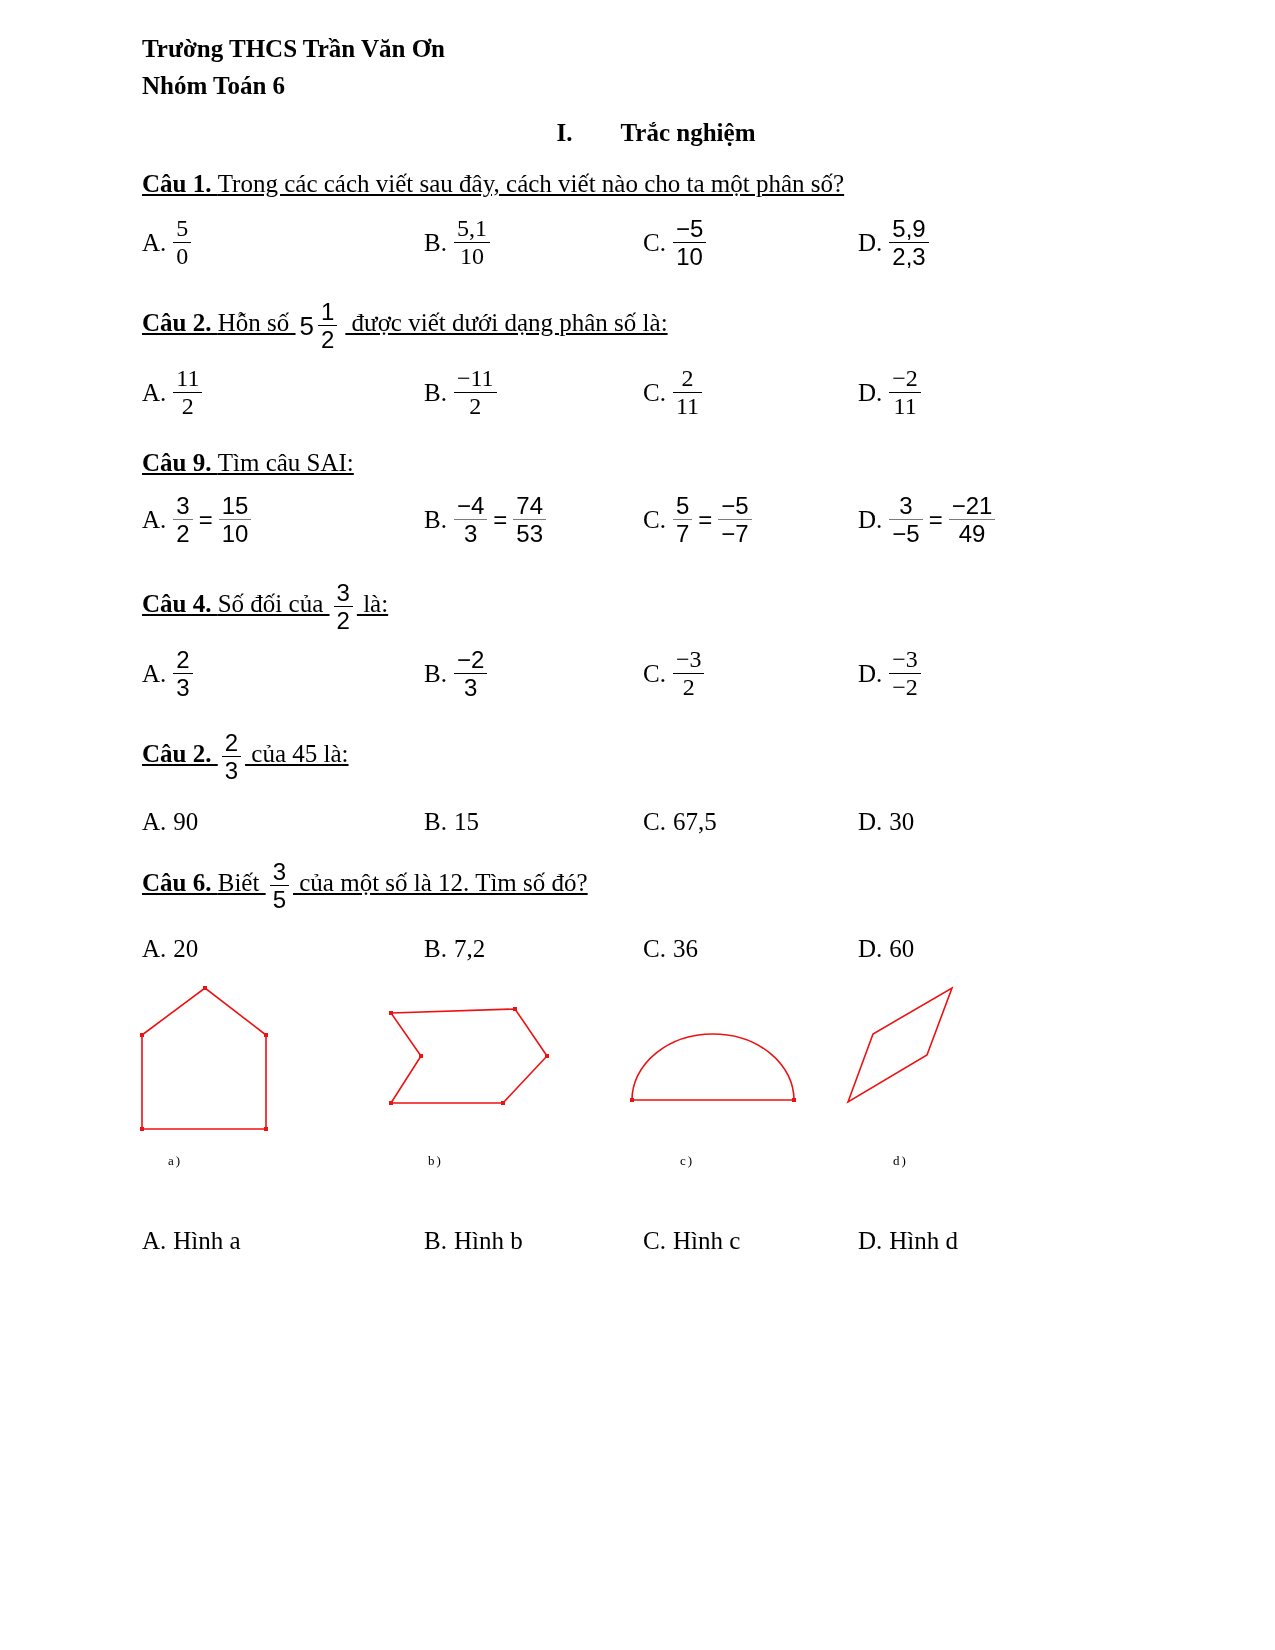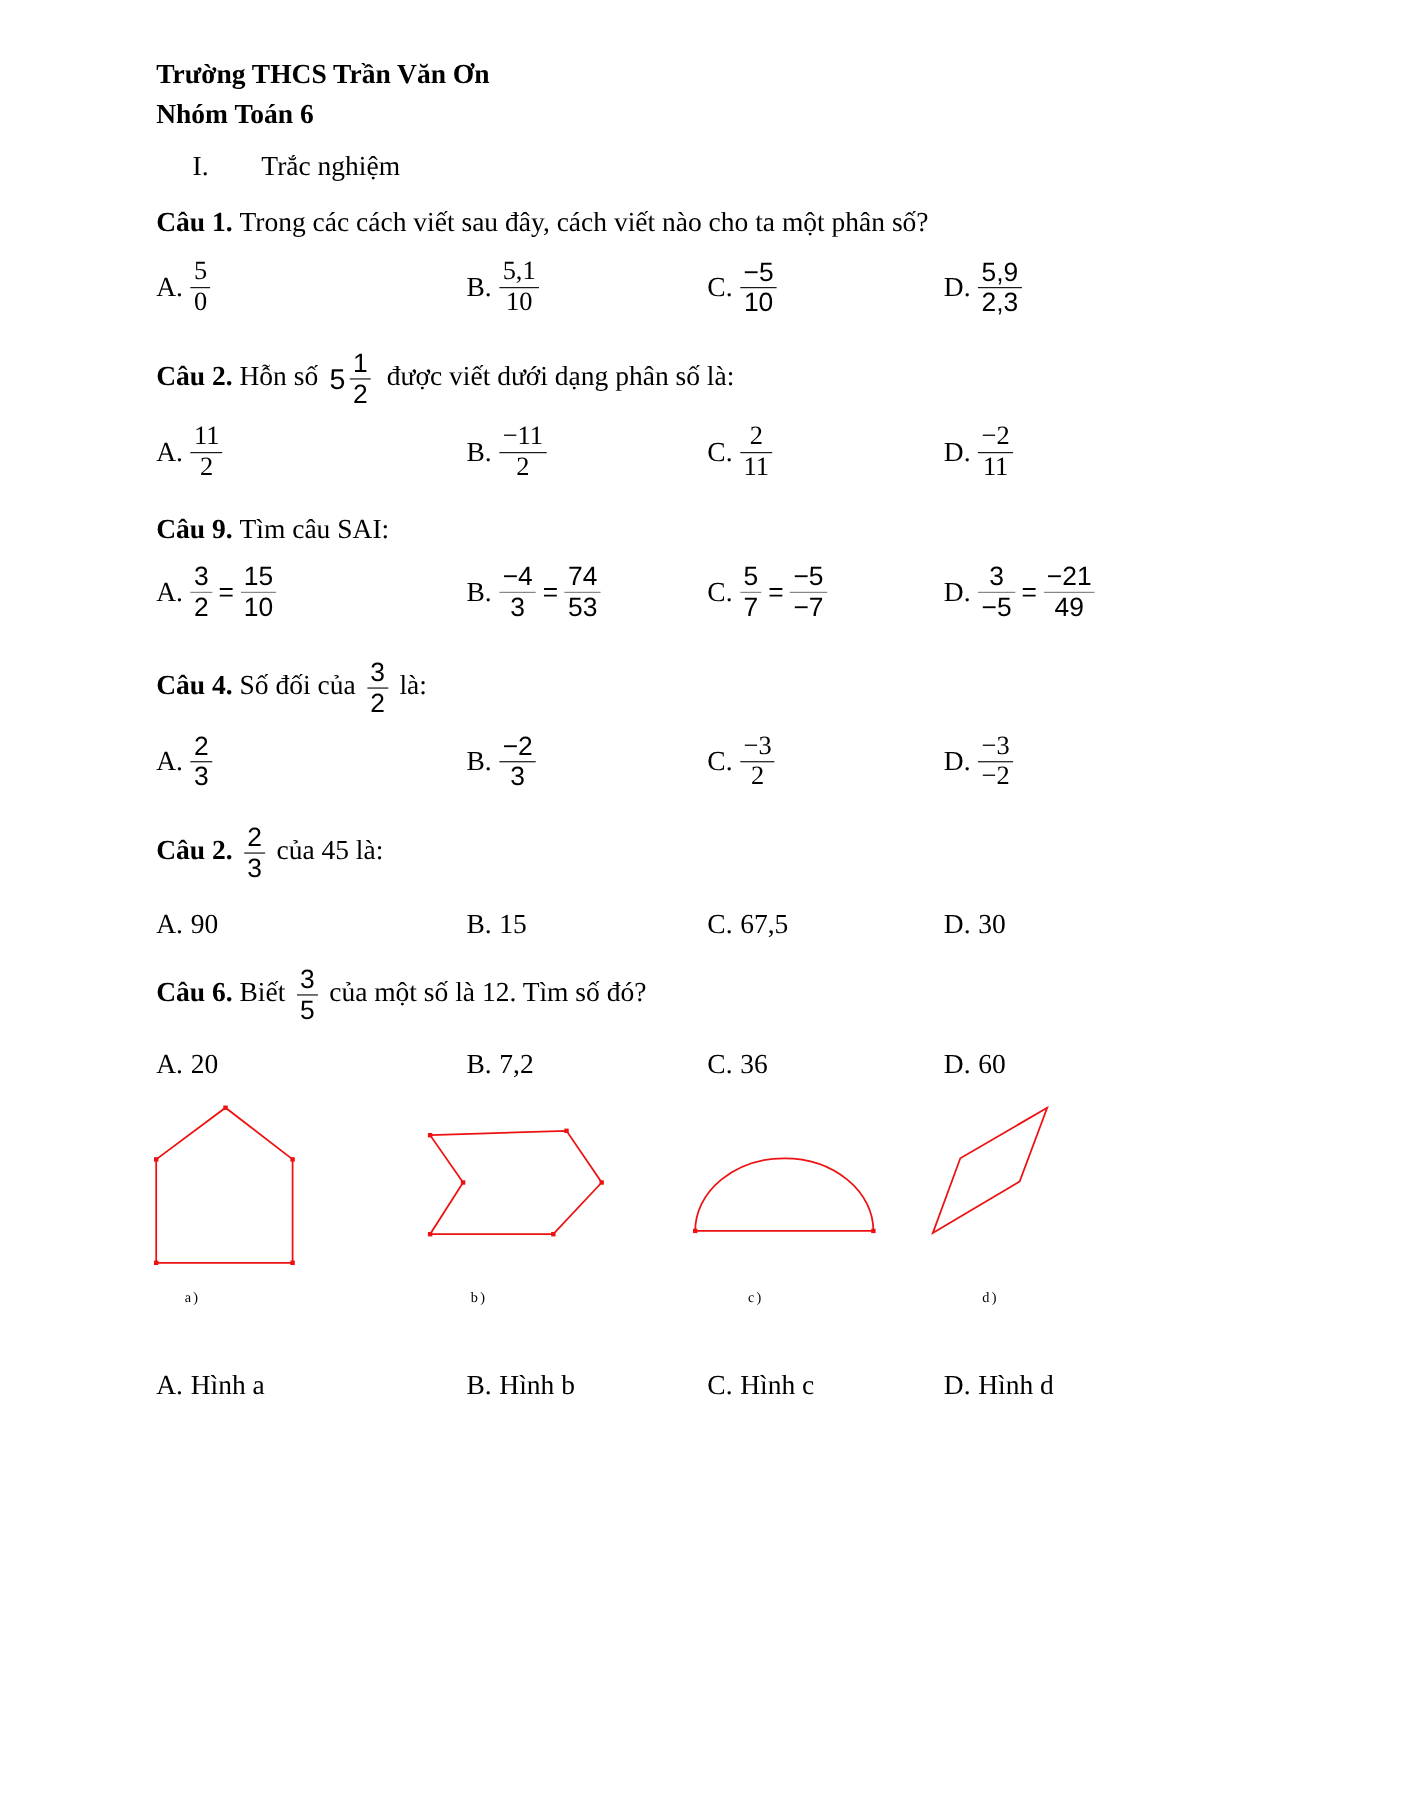--- a/index.html
+++ b/index.html
@@ -1,24 +1,24 @@
 <!DOCTYPE html>
 <html><head>
 <meta charset="utf-8">
 <style>
   html,body{margin:0;padding:0;background:#ffffff;}
   body{width:1275px;height:1650px;overflow:hidden;color:#000;
        font-family:"Liberation Serif",serif;}
-  .page{box-sizing:border-box;width:1275px;height:1650px;padding:49px 138px 0 142px;}
+  .page{box-sizing:border-box;width:1275px;height:1650px;padding:30px 138px 0 142px;}
   .hdr{font-weight:bold;font-size:25px;line-height:37px;}
   .titles{text-align:center;font-weight:bold;font-size:26px;line-height:37px;margin-top:5px;}
-  .section-head{margin-top:15px;font-size:25px;font-weight:normal;padding-left:33px;}
+  .section-head{margin-top:15px;font-size:25px;font-weight:bold;padding-left:33px;text-align:center;}
   .section-head .sec-title{margin-left:48px;}
   .q{font-size:25px;}
-  .q-prompt{line-height:30px;}
+  .q-prompt{line-height:30px;text-decoration:underline;}
   .q-prompt .frac,.q-prompt .mixed{margin:0 4px;}
   .q1{margin-top:22px;} .q1 .opts{margin-top:16px;}
   .q2{margin-top:28px;} .q2 .opts{margin-top:12px;}
   .q3{margin-top:28px;} .q3 .opts{margin-top:14px;}
   .q4{margin-top:32px;} .q4 .opts{margin-top:12px;}
   .q5{margin-top:28px;} .q5 .opts{margin-top:24px;}
   .q6{margin-top:22px;} .q6 .opts{margin-top:22px;}
   .q7{margin-top:20px;}
   .opts{display:grid;grid-template-columns:282px 219px 215px 1fr;align-items:center;}
   .opt{display:flex;align-items:center;gap:7px;white-space:nowrap;}

